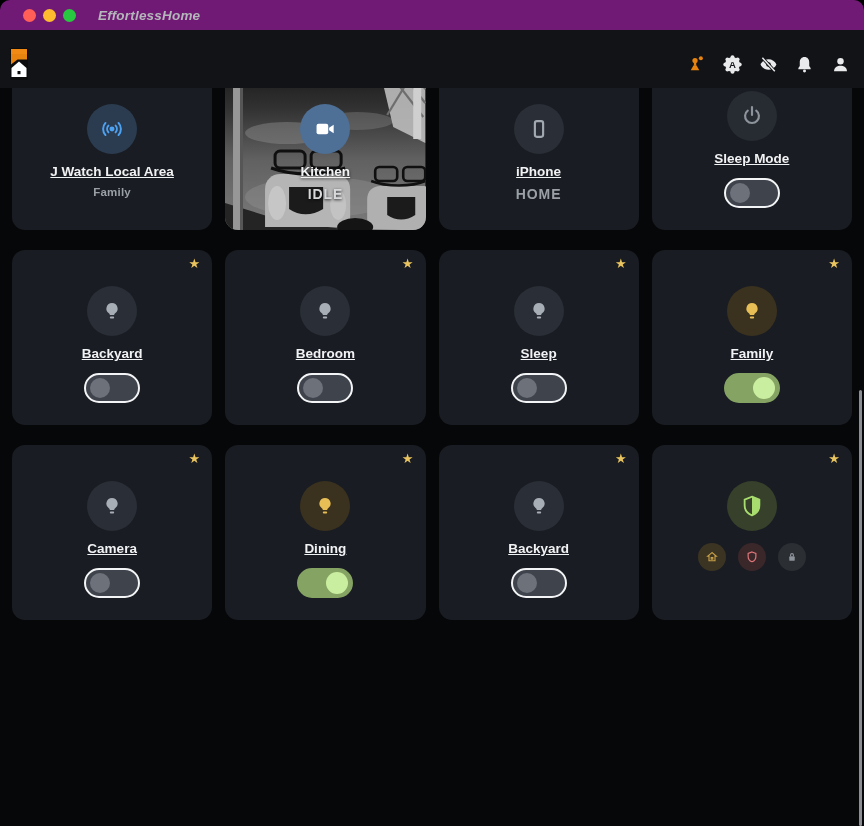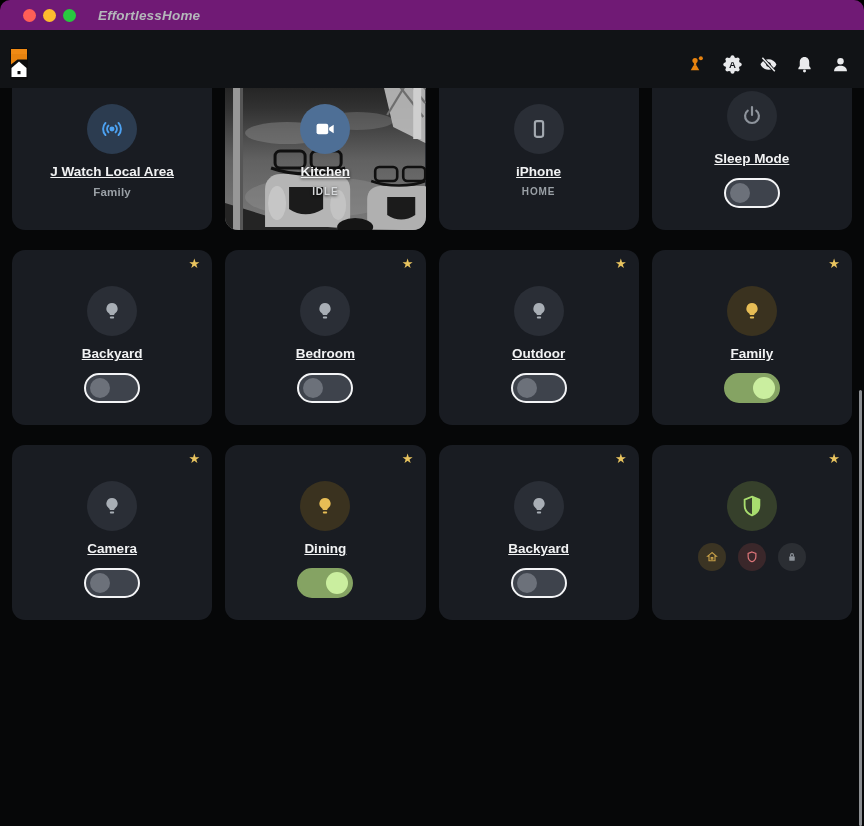--- a/index.html
+++ b/index.html
@@ -32,21 +32,21 @@
   .c-neutral{background:#2a2e36;}
   .c-blue{background:#2c3c50;}
   .c-photo{background:#4e6f96;}
   .c-garage{background:#303845;}
   .c-red{background:#41282b;}
   .c-yellow{background:#3a321f;}
   .c-power{background:#272b32;}
   .c-shield{background:#36402b;}
   .card-title{margin-top:10px;font-size:13.5px;font-weight:bold;color:#f1f2f3;z-index:2;text-align:center;
               padding:0 8px;text-decoration:underline;}
-  .card-sub{margin-top:7px;font-size:10px;font-weight:bold;letter-spacing:.9px;color:#9aa0a6;z-index:2;}
+  .card-sub{margin-top:7px;font-size:14px;font-weight:bold;letter-spacing:.9px;color:#9aa0a6;z-index:2;}
   .shadowed .card-title,.shadowed .card-sub{text-shadow:0 1px 3px rgba(0,0,0,.8);}
   .shadowed .card-sub{color:#d6d8da;}
   
   .toggle{width:56px;height:30px;border-radius:16px;margin-top:12px;position:relative;z-index:2;}
   .toggle.off{background:#3e434c;border:2px solid #f3f4f6;}
   .toggle.off .knob{position:absolute;left:4px;top:3px;width:20px;height:20px;border-radius:50%;background:#6c717a;}
   .toggle.on{background:#85a363;border:2px solid #85a363;}
   .toggle.on .knob{position:absolute;right:3px;top:2px;width:22px;height:22px;border-radius:50%;background:#caee9f;}
   
   .alarm-actions{display:flex;gap:12px;margin-top:12px;z-index:2;}
@@ -271,21 +271,21 @@
       </div>
 
       <div class="card pad-b">
         <span class="star">★</span>
         <div class="circle c-neutral">
           <svg viewBox="0 0 24 24" fill="#a8aeb5">
             <path d="M12 4.6a5.2 5.2 0 0 0-2.9 9.5c.6.4.9 1 .9 1.7h4c0-.7.3-1.3.9-1.7A5.2 5.2 0 0 0 12 4.6z"></path>
             <rect x="10" y="17" width="4" height="1.9" rx=".9"></rect>
           </svg>
         </div>
-        <div class="card-title">Outdoor</div>
+        <div class="card-title">Sleep</div>
         <div class="toggle off">
             <div class="knob"></div>
           </div>
       </div>
 
       <div class="card pad-b">
         <span class="star">★</span>
         <div class="circle c-yellow">
           <svg viewBox="0 0 24 24" fill="#e7bd55">
             <path d="M12 4.6a5.2 5.2 0 0 0-2.9 9.5c.6.4.9 1 .9 1.7h4c0-.7.3-1.3.9-1.7A5.2 5.2 0 0 0 12 4.6z"></path>

